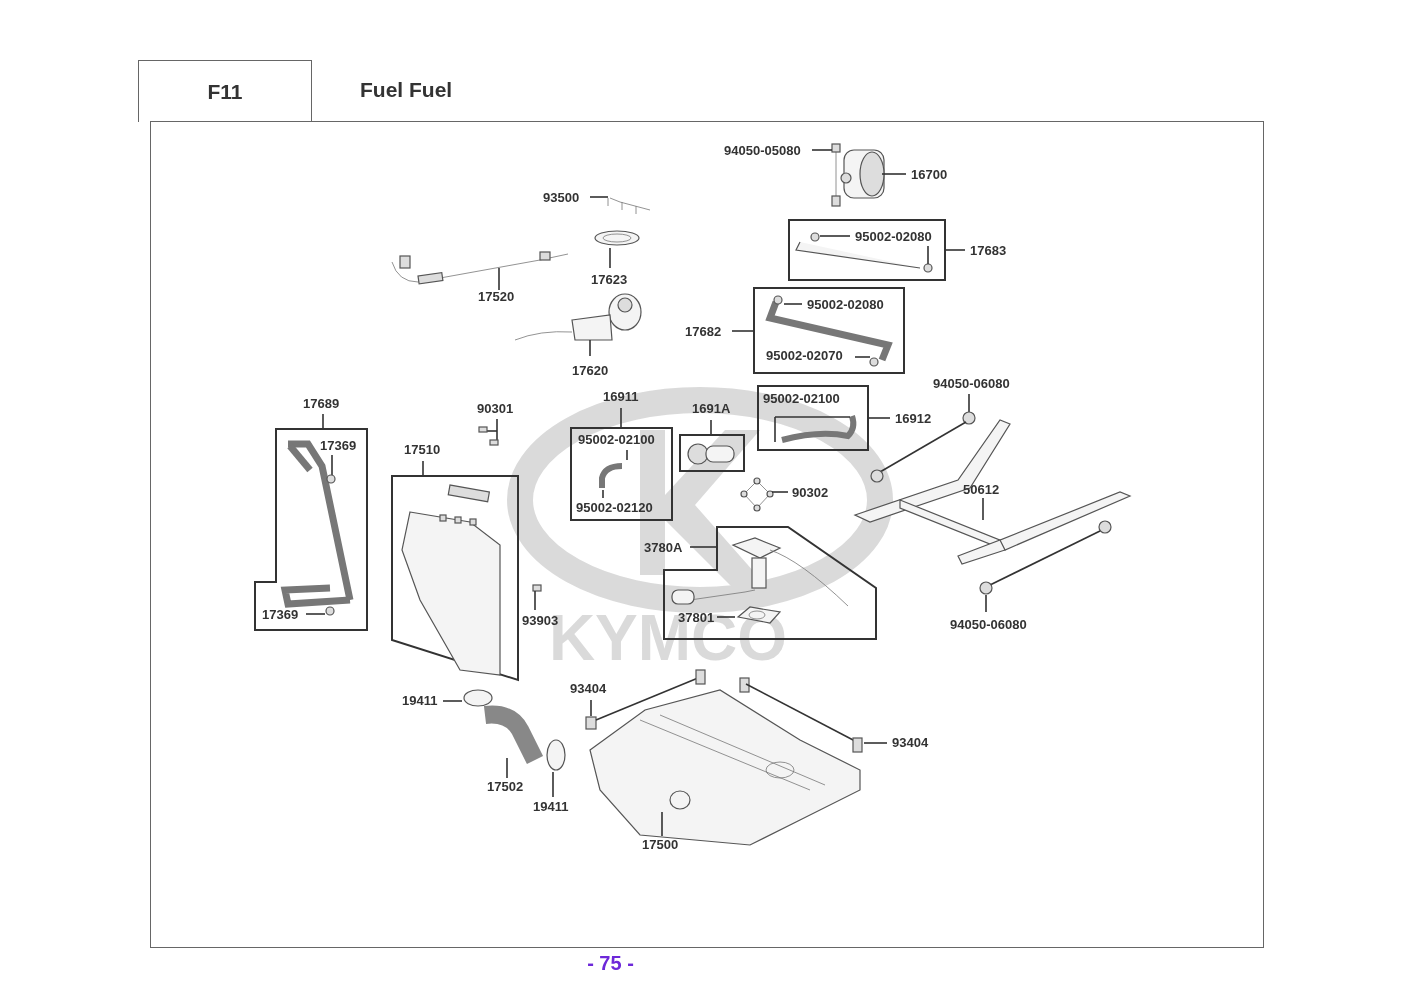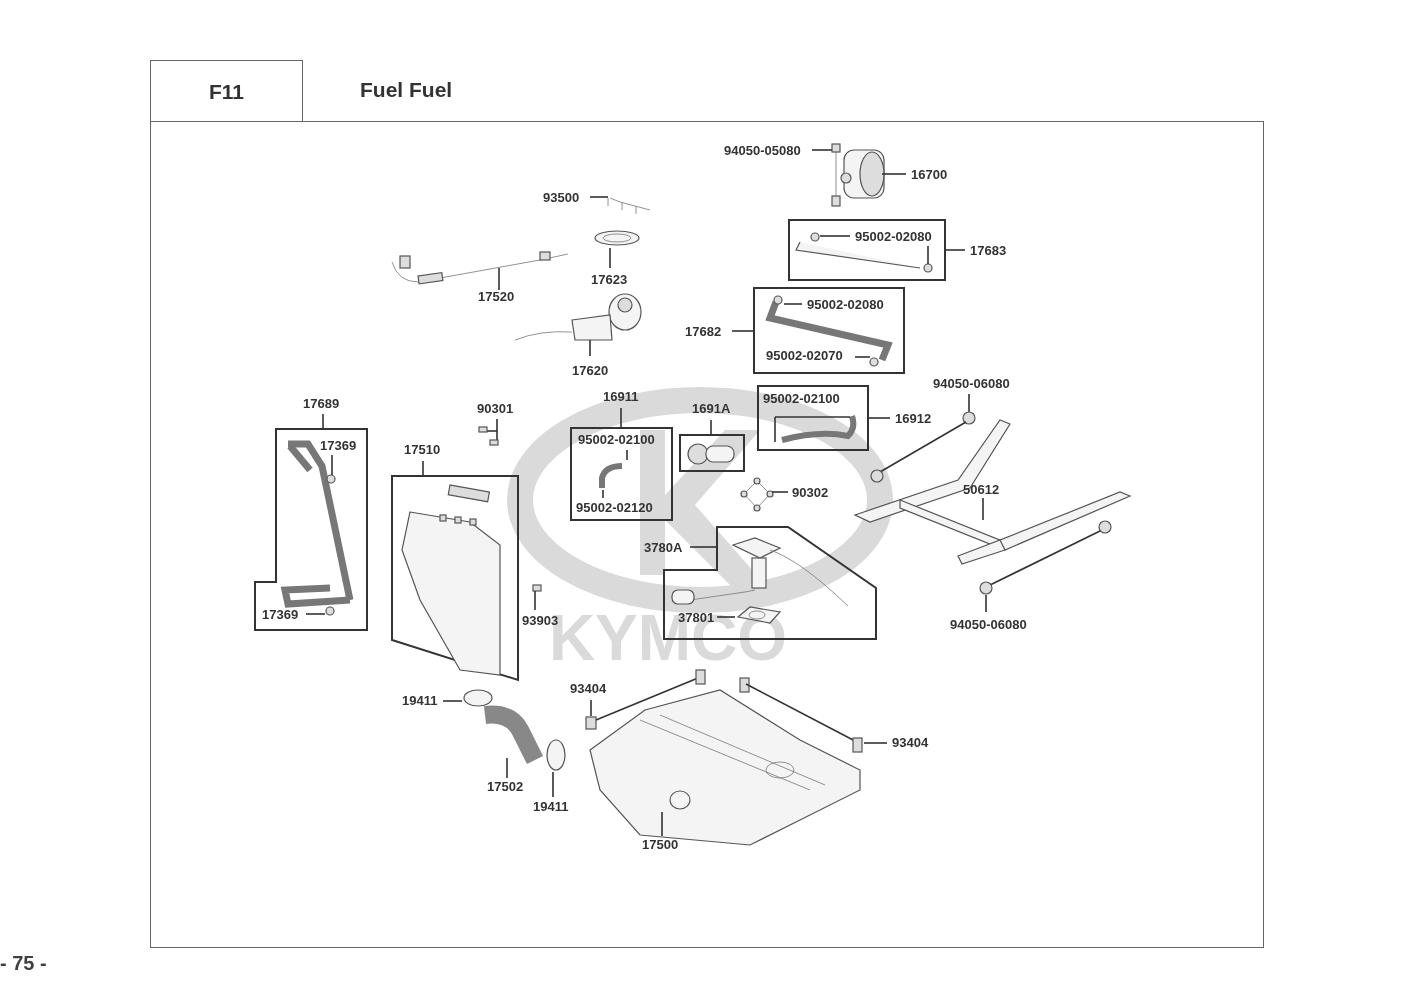--- a/index.html
+++ b/index.html
@@ -1,26 +1,26 @@
 <!DOCTYPE html>
 <html><head>
   <meta charset="utf-8">
   <style>
     html, body { margin: 0; padding: 0; background: #ffffff; }
     body { width: 1415px; height: 1000px; position: relative; overflow: hidden;
            font-family: "Liberation Sans", sans-serif; color: #333; }
-    .hdr-code { position: absolute; left: 150px; top: 60px; width: 153px; height: 62px;
+    .hdr-code { position: absolute; left: 138px; top: 60px; width: 174px; height: 62px;
                 border: 1.5px solid #666; border-bottom: none; box-sizing: border-box;
                 display: flex; align-items: center; justify-content: center;
                 font-weight: bold; font-size: 21px; color: #333; }
     .hdr-title { position: absolute; left: 360px; top: 78px; font-weight: bold; font-size: 21px; color: #333; }
     .frame { position: absolute; left: 150px; top: 121px; width: 1114px; height: 827px;
              border: 1.5px solid #666; box-sizing: border-box; }
-    .page-num { position: absolute; left: 0; width: 1221px; top: 952px; text-align: left;
-                font-weight: bold; font-size: 20px; color: #404040; }
+    .page-num { position: absolute; left: 0; width: 1221px; top: 952px; text-align: center;
+                font-weight: bold; font-size: 20px; color: #6d28d9; }
     svg#diagram { position: absolute; left: 0; top: 0; }
     .lbl { font-family: "Liberation Sans", sans-serif; font-weight: bold; font-size: 13px; fill: #333; }
     .ln { stroke: #333; stroke-width: 1.6; fill: none; }
     .box { stroke: #333; stroke-width: 2; fill: none; }
     .part { stroke: #555; stroke-width: 1.2; fill: #f4f4f4; }
     .partd { stroke: #555; stroke-width: 1.2; fill: #ddd; }
     .thin { stroke: #777; stroke-width: 0.8; fill: none; }
     .wm { fill: #d4d4d4; }
   </style>
 </head>

